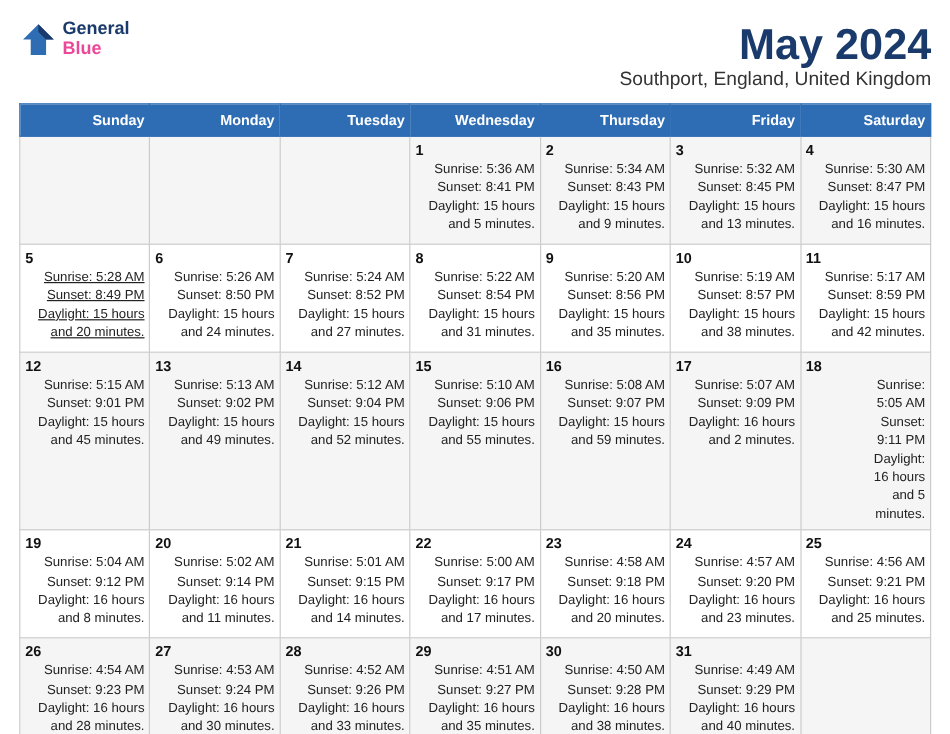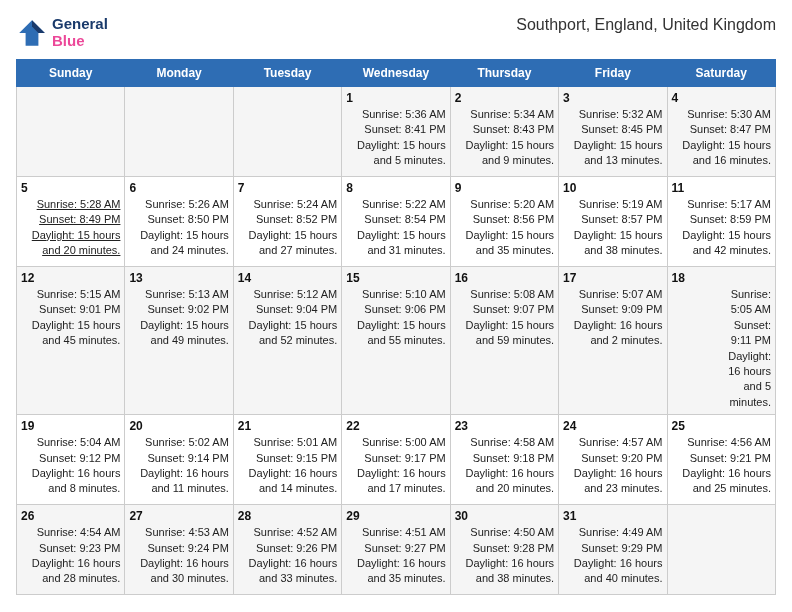--- a/index.html
+++ b/index.html
@@ -48,21 +48,21 @@
     }
     table {
       width: 100%;
       border-collapse: collapse;
       font-size: 11px;
     }
     thead tr th {
       background-color: #2e6db4;
       color: #fff;
       padding: 6px 4px;
-      text-align: center;
+      text-align: right;
       font-size: 12px;
       border: 1px solid #2e6db4;
     }
     tbody tr td {
       border: 1px solid #ccc;
       vertical-align: top;
       padding: 4px;
       height: 90px;
       width: calc(100% / 7);
       background: #fff;
@@ -94,20 +94,21 @@
     <svg class="logo-icon" viewBox="0 0 40 40" xmlns="http://www.w3.org/2000/svg">
       <polygon points="20,4 36,20 28,20 28,36 12,36 12,20 4,20" fill="#2e6db4"></polygon>
       <polygon points="20,4 36,20 28,20 20,12" fill="#1a3a6b"></polygon>
     </svg>
     <div class="logo-text">
       <div>General</div>
       <div><span>Blue</span></div>
     </div>
   </div>
   <div class="title-block">
+    <div class="month-title">May 2024</div>
     <div class="location-title">Southport, England, United Kingdom</div>
   </div>
 </div>
 
 <table>
   <thead>
     <tr id="weekday-header">
     <th>Sunday</th>
         <th>Monday</th>
         <th>Tuesday</th>

